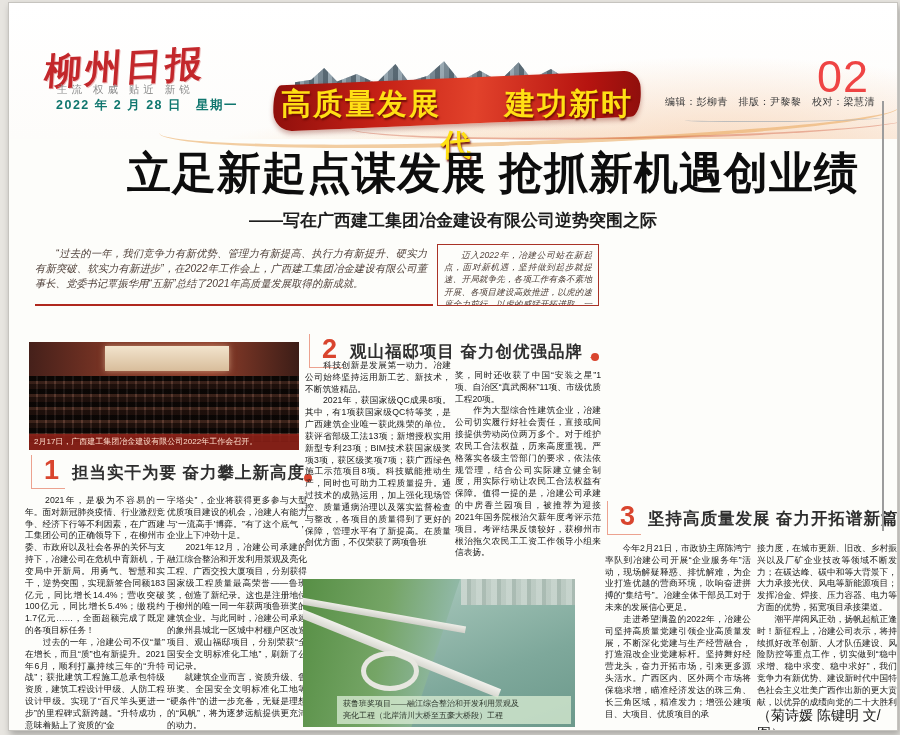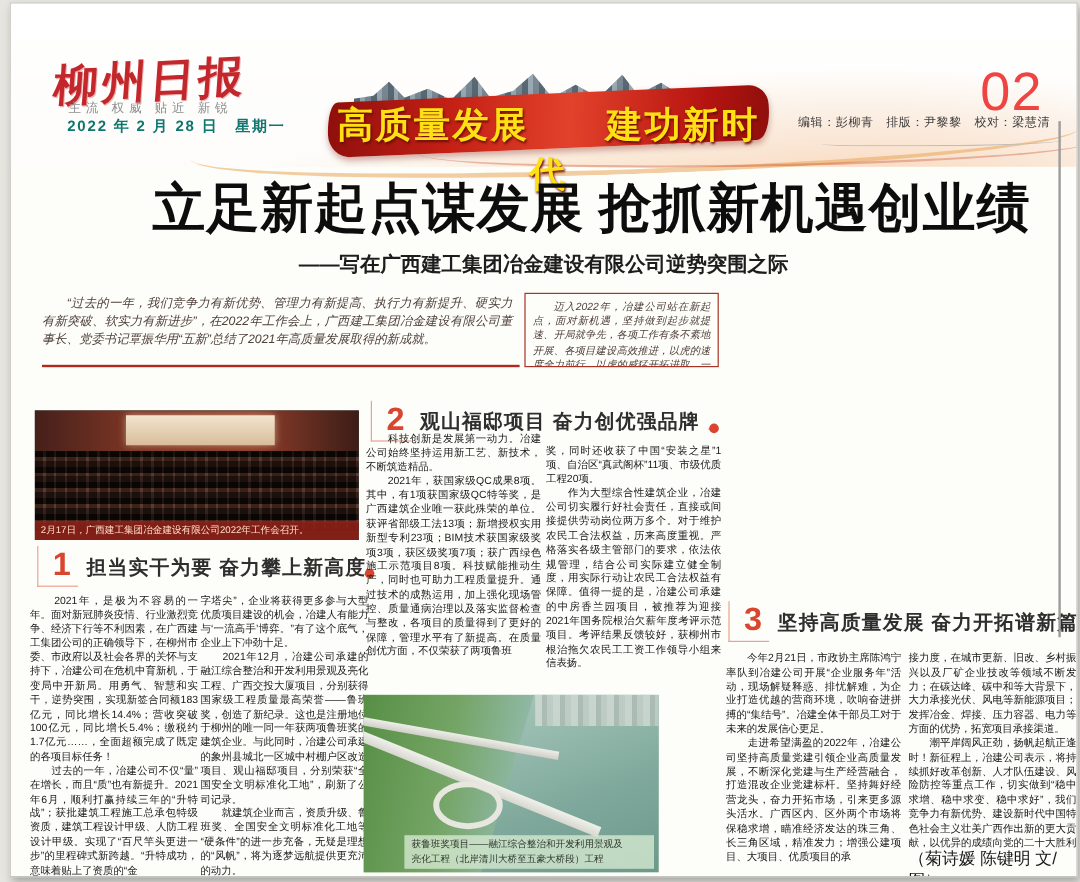--- a/index.html
+++ b/index.html
@@ -86,21 +86,21 @@
     background:linear-gradient(90deg,#45201a,#7c3525 30%,#8d3d2a 68%,#3c1d17);}
   .mp-screen{position:absolute;left:76px;top:4px;width:124px;height:25px;
     background:linear-gradient(#f2e4cd,#d8bd9b);box-shadow:0 0 6px rgba(255,230,190,.5);}
   .mp-rows{position:absolute;left:0;top:34px;width:100%;height:66px;
     background:
       repeating-linear-gradient(90deg, rgba(0,0,0,.30) 0 7px, rgba(255,255,255,.05) 7px 9px),
       repeating-linear-gradient(180deg, rgba(14,8,6,.95) 0 5px, rgba(126,74,56,.5) 5px 8px, rgba(42,22,16,.95) 8px 13px);}
   .mp-cap{position:absolute;left:0;right:0;bottom:0;height:16px;background:rgba(146,33,24,.84);
     color:#ffddcb;font-size:8px;line-height:16px;padding:0 5px;white-space:nowrap;overflow:hidden;}
 
-  .photo-bridge{left:294px;top:576px;width:246px;height:148px;
+  .photo-bridge{left:294px;top:576px;width:272px;height:148px;
     background:linear-gradient(100deg,#578f45 0%,#75a566 30%,#90b8a5 52%,#83b0a0 78%,#a7c7b8 100%);}
   .bp-river{position:absolute;right:0;top:0;width:64%;height:100%;
     clip-path:polygon(34% 0,100% 0,100% 100%,6% 100%);
     background:linear-gradient(160deg,#aac9bd,#7ea89b 60%,#6c998b);}
   .bp-city{position:absolute;right:0;top:0;width:42%;height:26px;opacity:.85;
     background:repeating-linear-gradient(90deg,#d0d9d3 0 6px,#aebcb4 6px 10px,#c3cec7 10px 15px);}
   .bp-ramp1{position:absolute;left:-30px;top:66px;width:235px;height:9px;
     background:linear-gradient(#f1f1ec,#d7d7d0);transform:rotate(22deg);}
   .bp-ramp2{position:absolute;left:-36px;top:30px;width:200px;height:7px;
     background:linear-gradient(#eeeee8,#cfcfc8);transform:rotate(10deg);}

